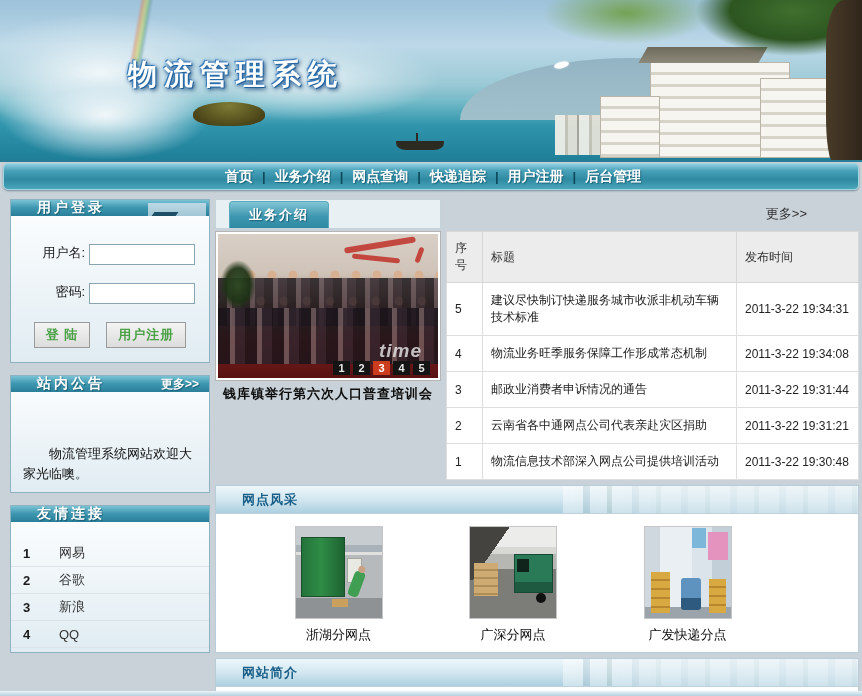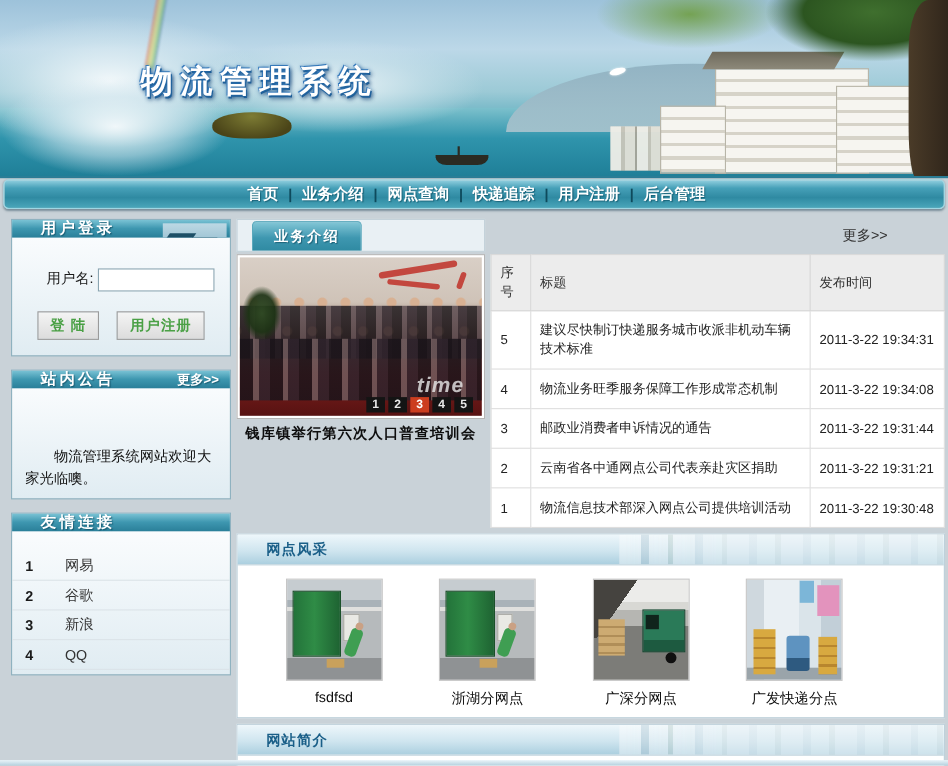--- a/index.html
+++ b/index.html
@@ -238,20 +238,24 @@
     <div class="panel">
       <div class="panel-header">
         <span class="panel-title">用户登录</span>
         <span class="login-deco"></span>
       </div>
       <div class="login-body">
         <div class="field-row">
           <span class="field-label">用户名:</span>
           <input class="text-input" type="text" value="" style="">
         </div>
+        <div class="field-row">
+          <span class="field-label">密码:</span>
+          <input class="text-input" type="password" value="" style="">
+        </div>
         <div class="btn-row">
           <button class="btn">登 陆</button>
           <button class="btn">用户注册</button>
         </div>
       </div>
     </div>
 
     <div class="panel">
       <div class="panel-header">
         <span class="panel-title">站内公告</span>
@@ -368,29 +372,20 @@
         <span class="section-scenic"></span>
       </div>
       <div class="gallery-body">
         <div class="gallery-item">
           <div class="thumb t-truck">
             <div class="green"></div>
             <div class="cab"></div>
             <div class="worker"></div>
             <div class="goods"></div>
           </div>
-          <div class="thumb-caption">fsdfsd</div>
-        </div>
-        <div class="gallery-item">
-          <div class="thumb t-truck">
-            <div class="green"></div>
-            <div class="cab"></div>
-            <div class="worker"></div>
-            <div class="goods"></div>
-          </div>
           <div class="thumb-caption">浙湖分网点</div>
         </div>
         <div class="gallery-item">
           <div class="thumb t-dock">
             <div class="awning"></div>
             <div class="boxes"></div>
             <div class="truck"></div>
             <div class="wheel"></div>
           </div>
           <div class="thumb-caption">广深分网点</div>

